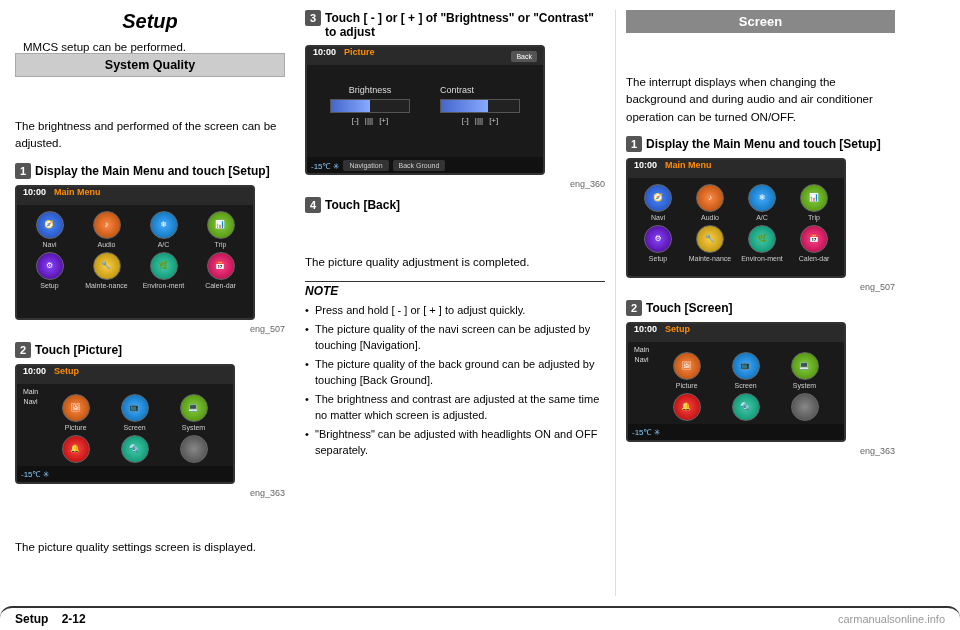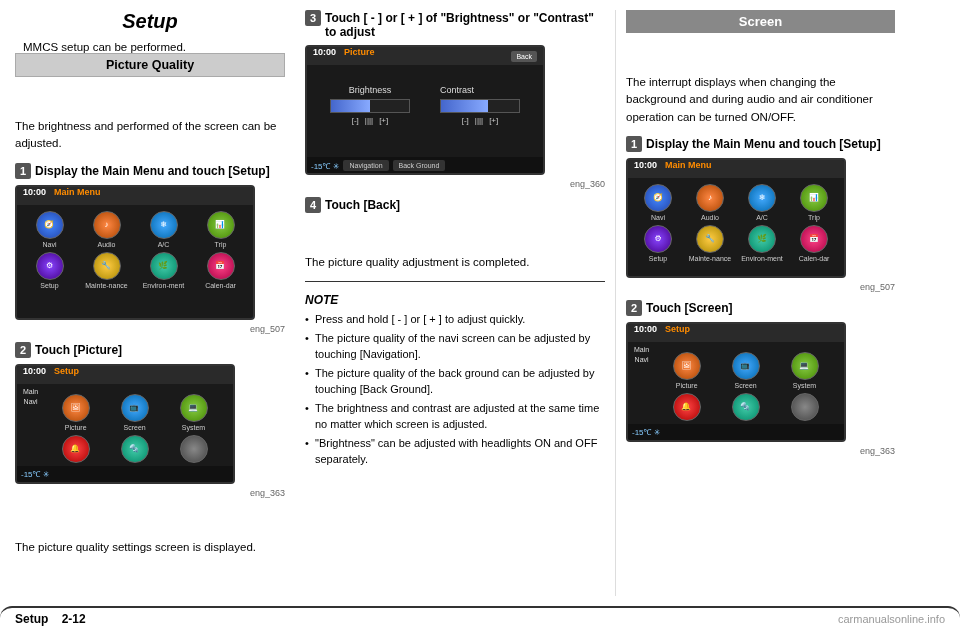--- a/index.html
+++ b/index.html
@@ -241,21 +241,21 @@
     .nav-btn-sm {
       background: #333;
       color: #ccc;
       font-size: 7px;
       padding: 2px 6px;
       border-radius: 2px;
     }
 
     .note-section {
       border-top: 1px solid #333;
-      padding-top: 11px;
+      padding-top: 2px;
       margin-top: 8px;
     }
 
     .note-title {
       font-style: italic;
       font-weight: bold;
       font-size: 12px;
       margin-bottom: 4px;
     }
 
@@ -318,21 +318,21 @@
 </head>
 <body>
 
 <div class="page">
   <div class="main-content">
 
     <div class="left-col">
       <div class="page-title">Setup</div>
       <div class="mmcs-text">MMCS setup can be performed.</div>
 
-      <div class="section-header">Picture Quality</div>
+      <div class="section-header">System Quality</div>
 
       <div class="body-text">The brightness and performed of the screen can be adjusted.</div>
 
       <div class="step-heading">
         <span class="step-num">1</span>
         <span>Display the Main Menu and touch [Setup]</span>
       </div>
 
       <div class="screen-img">
         <div class="nav-screen">

